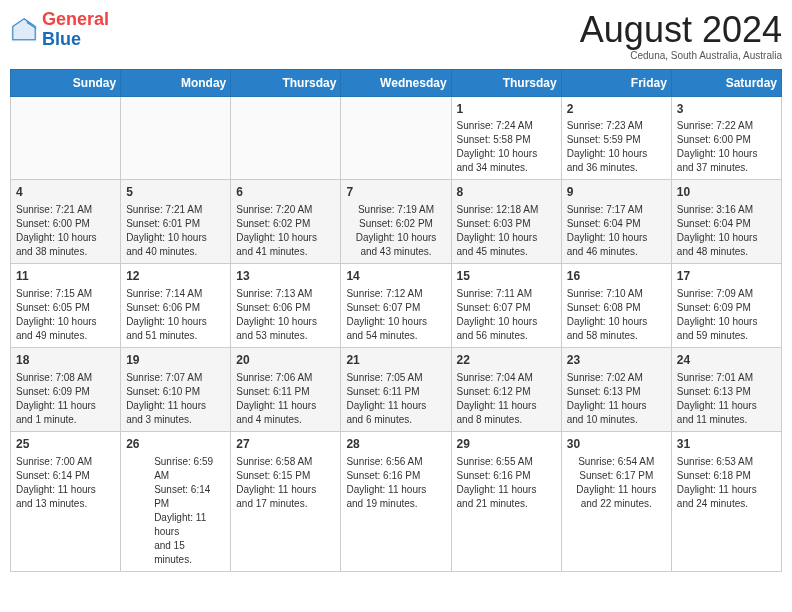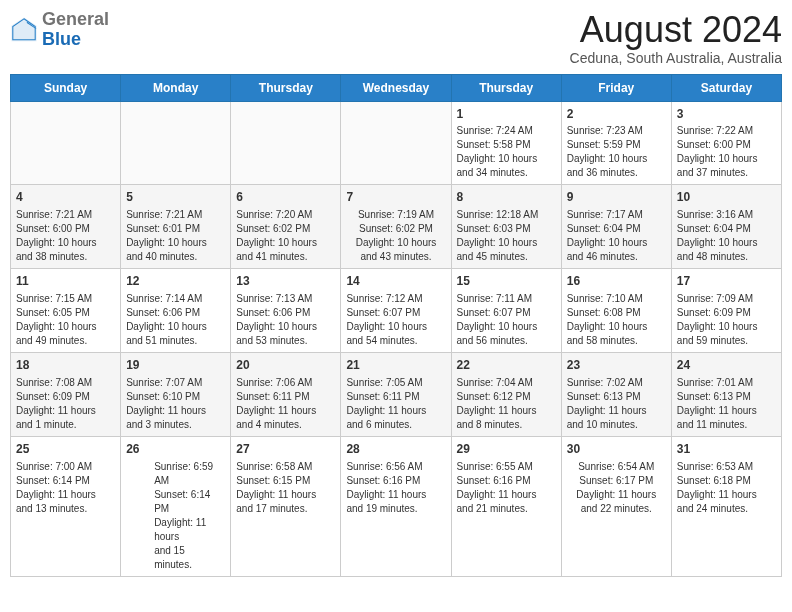--- a/index.html
+++ b/index.html
@@ -19,51 +19,51 @@
     .logo {
       display: flex;
       align-items: center;
       gap: 4px;
     }
     .logo-text {
       font-size: 18px;
       font-weight: bold;
       line-height: 1.1;
     }
-    .logo-general { color: #737373; }
+    .logo-general { color: #ef4444; }
     .logo-blue { color: #1a6bb5; }
     .logo-icon {
       width: 28px;
       height: 28px;
     }
     .title-block {
       text-align: right;
     }
     .month-title {
       font-size: 36px;
       font-weight: normal;
       color: #222;
       line-height: 1.1;
     }
     .subtitle {
-      font-size: 14px;
+      font-size: 10px;
       color: #555;
     }
     table {
       width: 100%;
       border-collapse: collapse;
       table-layout: fixed;
     }
     thead th {
       background-color: #2980c8;
       color: #fff;
       font-size: 12px;
       font-weight: bold;
       padding: 6px 4px;
-      text-align: center;
+      text-align: right;
       border: 1px solid #2374b0;
     }
     tbody td {
       vertical-align: top;
       border: 1px solid #ccc;
       padding: 4px 5px;
       font-size: 10px;
       color: #333;
       line-height: 1.4;
       height: 80px;

